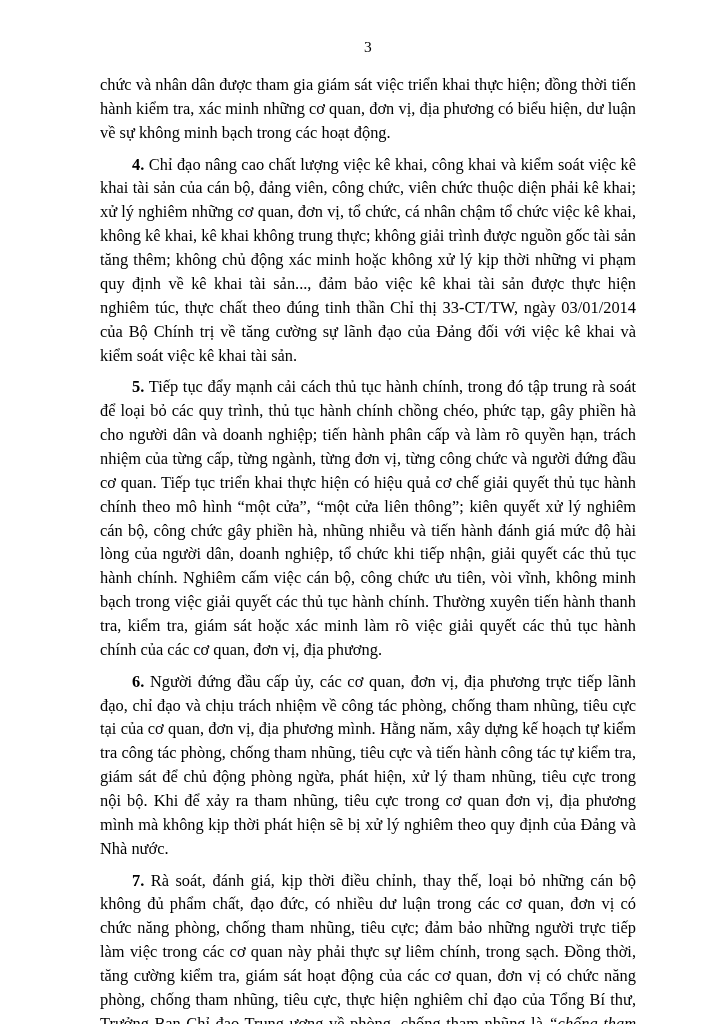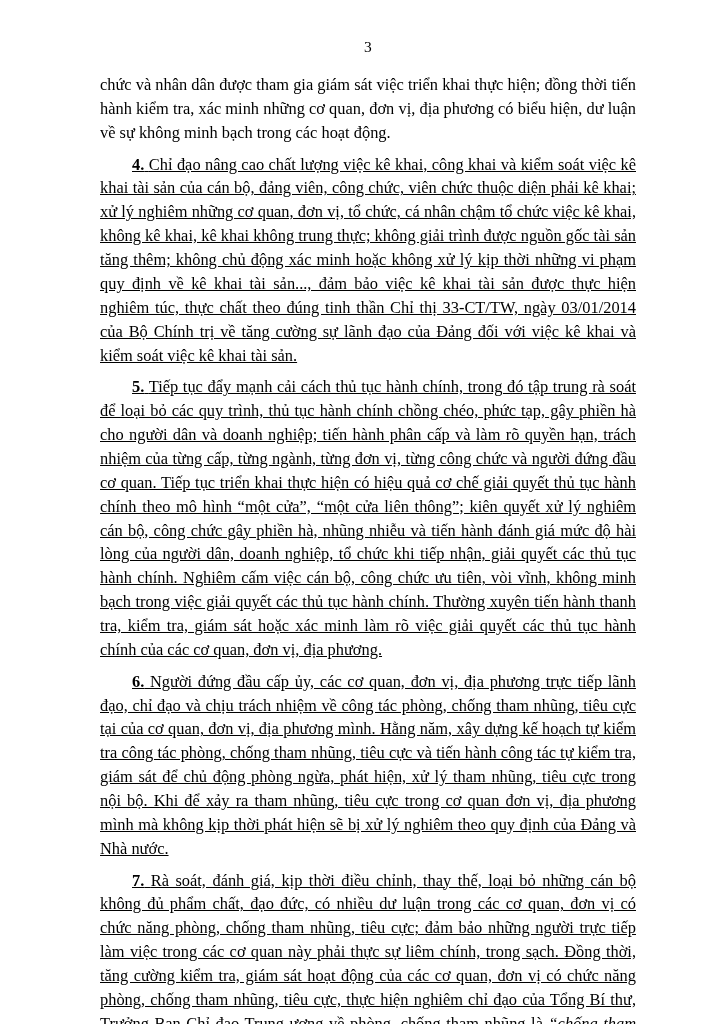--- a/index.html
+++ b/index.html
@@ -36,21 +36,20 @@
     text-justify: inter-word;
     hyphens: none;
   }
   .para {
     margin: 8px 0 1px 0;
     text-align: justify;
     text-indent: 0;
   }
   .para.indent {
     text-indent: 32px;
-    text-decoration: underline;
   }
   .num {
     font-weight: bold;
   }
   .ital {
     font-style: italic;
   }
 </style>
 </head>
 <body>

